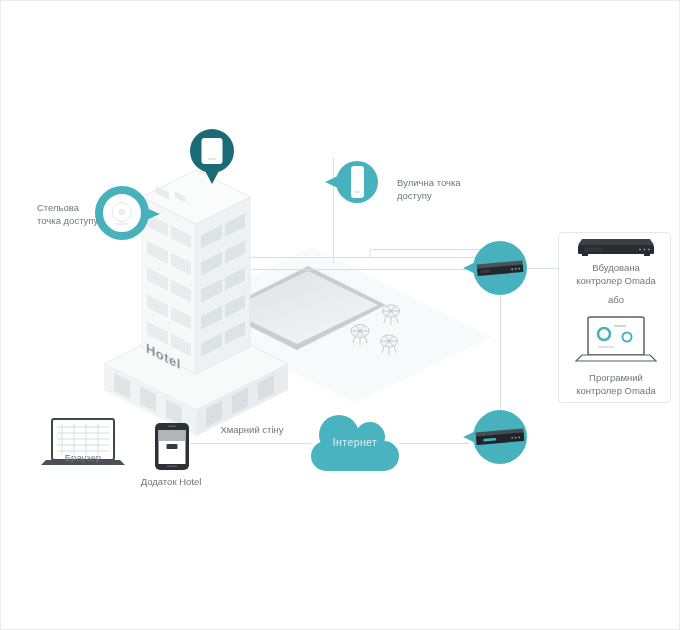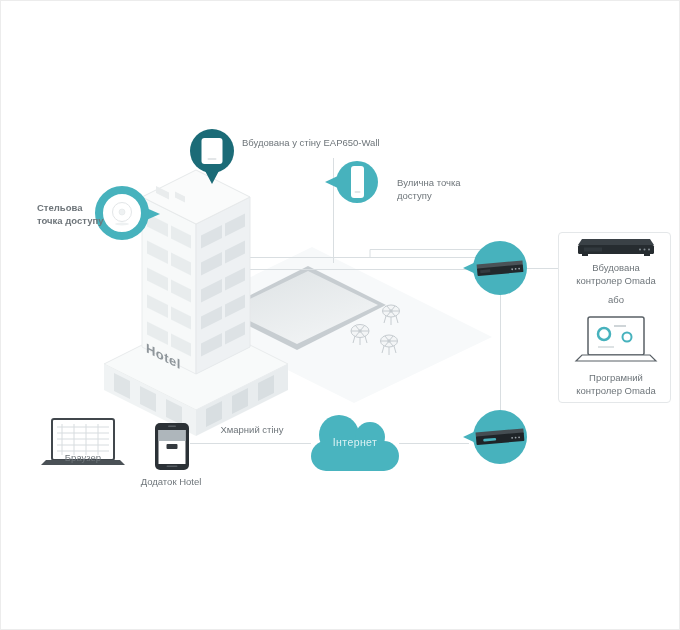--- a/index.html
+++ b/index.html
@@ -244,25 +244,22 @@
     <g>
       <rect x="155" y="423" width="34" height="47" rx="5" fill="#2b3136"></rect>
       <rect x="158.5" y="430" width="27" height="34" fill="#ffffff"></rect>
       <rect x="158.5" y="430" width="27" height="11" fill="#aeb6bb"></rect>
       <rect x="166.5" y="444" width="11" height="5" rx="1" fill="#343a3f"></rect>
       <rect x="168" y="425.5" width="8" height="1.6" rx="0.8" fill="#565d62"></rect>
       <rect x="166.5" y="465.5" width="11" height="1.6" rx="0.8" fill="#565d62"></rect>
     </g>
   </svg>
 
-  <div class="lbl" style="left:242px;top:136px;">
-    <span class="ln">Вбудована у стіну EAP650-Wall</span>
-  </div>
-
-  <div class="lbl" style="left:37px;top:201px;font-weight:bold;">
+
+  <div class="lbl" style="left:37px;top:201px;">
     <span class="ln">Стельова</span>
     <span class="ln">точка доступу</span>
   </div>
 
   <div class="lbl" style="left:397px;top:176px;">
     <span class="ln">Вулична точка</span>
     <span class="ln">доступу</span>
   </div>
 
 

